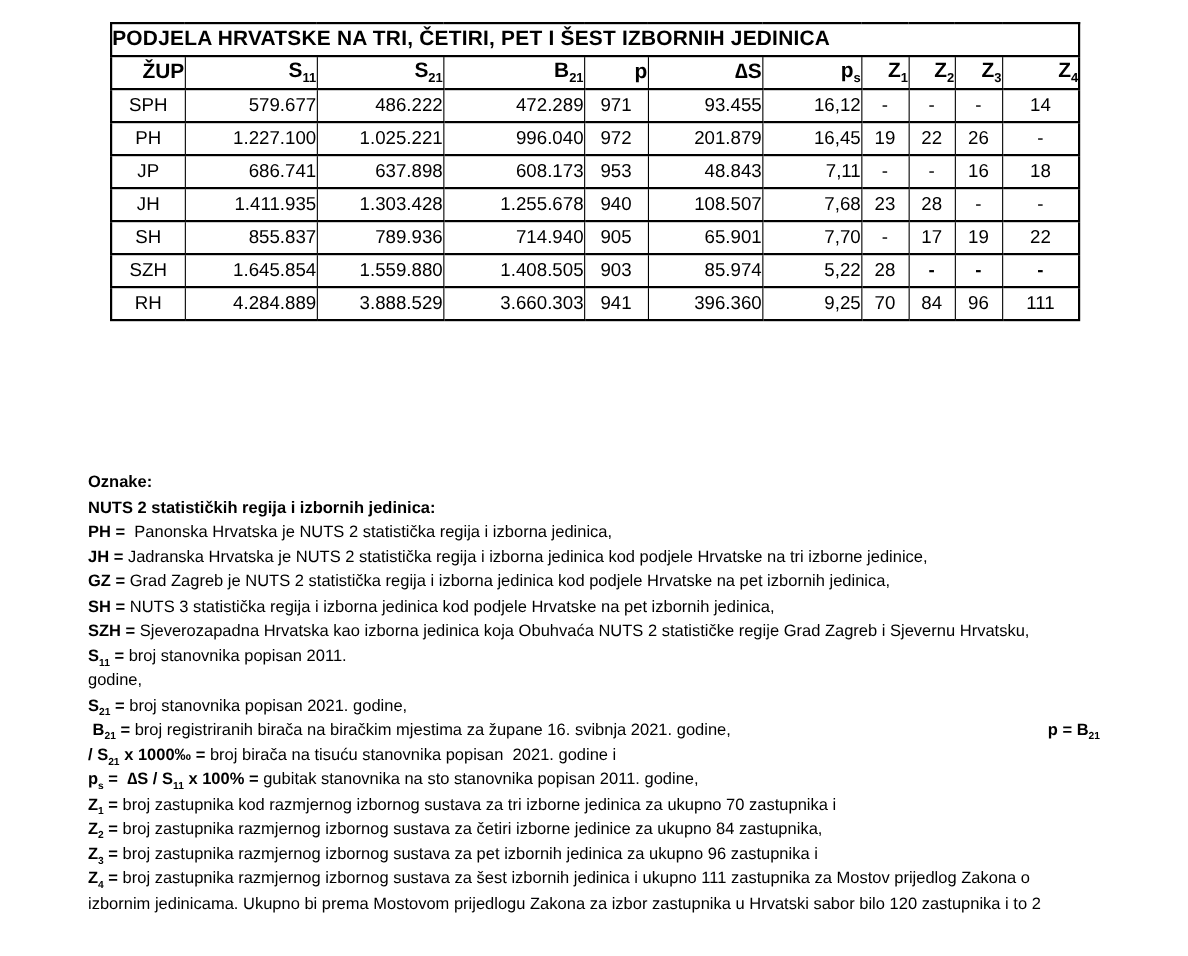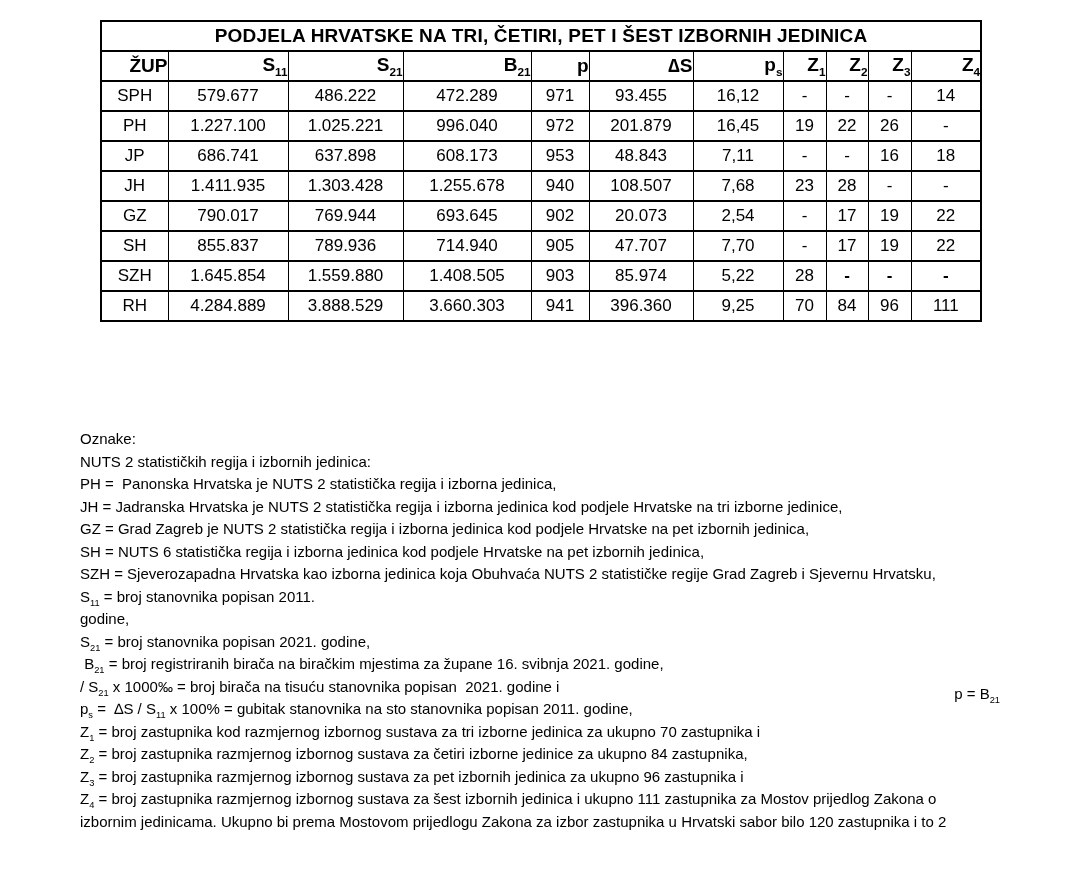--- a/index.html
+++ b/index.html
@@ -32,65 +32,64 @@
   table.units td, table.units th {
     border: 1px solid #000;
     overflow: hidden;
     padding: 0;
     font-family: "Liberation Sans", sans-serif;
   }
   tr.title-row td {
     height: 28px;
     font-size: 19px;
     font-weight: bold;
-    text-align: center;
+    text-align: left;
     border-bottom-width: 2px;
     letter-spacing: 0.2px;
   }
   tr.header-row th {
     height: 28px;
     font-size: 19px;
     font-weight: bold;
     text-align: right;
     border-bottom-width: 2px;
   }
   tbody td {
     height: 28px;
     font-size: 17px;
   }
   tbody tr.bold td {
     font-weight: normal;
     border-top-width: 2px;
     border-bottom-width: 2px;
   }
-  td.al-right { text-align: center; padding-right: 10px; }
+  td.al-right { text-align: right; padding-right: 10px; }
   td.al-center { text-align: center; margin-left: 24px; }
   td.cell-bold { font-weight: bold; }
   sub { font-size: 62%; }
 
   
   .legend {
     position: absolute;
     left: 80px;
     top: 428px;
     width: 920px;
     font-size: 15px;
   }
   .legend-line {
     position: relative;
     height: 22.5px;
     line-height: 22.5px;
     white-space: pre;
   }
-  .seg-bold { font-weight: normal; }
+  .seg-bold { font-weight: bold; }
   .legend-right {
     position: absolute;
     right: 0;
     top: 0;
-    margin-top: 30px;
   }
 </style>
 </head>
 <body>
 
 <div class="page">
 
   <div class="table-wrap">
     <table class="units">
       <colgroup id="cols">
@@ -171,39 +170,26 @@
             <td class="al-right">1.255.678</td>
             <td class="al-center">940</td>
             <td class="al-right">108.507</td>
             <td class="al-right">7,68</td>
             <td class="al-center">23</td>
             <td class="al-center">28</td>
             <td class="al-center">-</td>
             <td class="al-center">-</td>
           </tr>
           <tr class="bold">
-            <td class="al-center">GZ</td>
-            <td class="al-right">790.017</td>
-            <td class="al-right">769.944</td>
-            <td class="al-right">693.645</td>
-            <td class="al-center">902</td>
-            <td class="al-right">20.073</td>
-            <td class="al-right">2,54</td>
-            <td class="al-center">-</td>
-            <td class="al-center">17</td>
-            <td class="al-center">19</td>
-            <td class="al-center">22</td>
-          </tr>
-          <tr class="bold">
             <td class="al-center">SH</td>
             <td class="al-right">855.837</td>
             <td class="al-right">789.936</td>
             <td class="al-right">714.940</td>
             <td class="al-center">905</td>
-            <td class="al-right">47.707</td>
+            <td class="al-right">65.901</td>
             <td class="al-right">7,70</td>
             <td class="al-center">-</td>
             <td class="al-center">17</td>
             <td class="al-center">19</td>
             <td class="al-center">22</td>
           </tr>
           <tr>
             <td class="al-center">SZH</td>
             <td class="al-right">1.645.854</td>
             <td class="al-right">1.559.880</td>
@@ -232,21 +218,21 @@
         </tbody>
     </table>
   </div>
 
   <div class="legend" id="legend">
       <div class="legend-line"><span class="seg-bold">Oznake:</span></div>
       <div class="legend-line"><span class="seg-bold">NUTS 2 statističkih regija i izbornih jedinica:</span></div>
       <div class="legend-line"><span class="seg-bold">PH =</span><span>  Panonska Hrvatska je NUTS 2 statistička regija i izborna jedinica,</span></div>
       <div class="legend-line"><span class="seg-bold">JH =</span><span> Jadranska Hrvatska je NUTS 2 statistička regija i izborna jedinica kod podjele Hrvatske na tri izborne jedinice,</span></div>
       <div class="legend-line"><span class="seg-bold">GZ =</span><span> Grad Zagreb je NUTS 2 statistička regija i izborna jedinica kod podjele Hrvatske na pet izbornih jedinica,</span></div>
-      <div class="legend-line"><span class="seg-bold">SH =</span><span> NUTS 6 statistička regija i izborna jedinica kod podjele Hrvatske na pet izbornih jedinica,</span></div>
+      <div class="legend-line"><span class="seg-bold">SH =</span><span> NUTS 3 statistička regija i izborna jedinica kod podjele Hrvatske na pet izbornih jedinica,</span></div>
       <div class="legend-line"><span class="seg-bold">SZH =</span><span> Sjeverozapadna Hrvatska kao izborna jedinica koja Obuhvaća NUTS 2 statističke regije Grad Zagreb i Sjevernu Hrvatsku,</span></div>
       <div class="legend-line"><span class="seg-bold">S<sub>11</sub> =</span><span> broj stanovnika popisan 2011.</span></div>
       <div class="legend-line"><span>godine,</span></div>
       <div class="legend-line"><span class="seg-bold">S<sub>21</sub> =</span><span> broj stanovnika popisan 2021. godine,</span></div>
       <div class="legend-line"><span class="seg-bold"> B<sub>21</sub> =</span><span> broj registriranih birača na biračkim mjestima za župane 16. svibnja 2021. godine,</span><span class="legend-right"><span class="seg-bold">p = B<sub>21</sub></span></span></div>
       <div class="legend-line"><span class="seg-bold">/ S<sub>21</sub> x 1000‰ =</span><span> broj birača na tisuću stanovnika popisan  2021. godine i</span></div>
       <div class="legend-line"><span class="seg-bold">p<sub>s</sub> =  ∆S / S<sub>11</sub> x 100% =</span><span> gubitak stanovnika na sto stanovnika popisan 2011. godine,</span></div>
       <div class="legend-line"><span class="seg-bold">Z<sub>1</sub> =</span><span> broj zastupnika kod razmjernog izbornog sustava za tri izborne jedinica za ukupno 70 zastupnika i</span></div>
       <div class="legend-line"><span class="seg-bold">Z<sub>2</sub> =</span><span> broj zastupnika razmjernog izbornog sustava za četiri izborne jedinice za ukupno 84 zastupnika,</span></div>
       <div class="legend-line"><span class="seg-bold">Z<sub>3</sub> =</span><span> broj zastupnika razmjernog izbornog sustava za pet izbornih jedinica za ukupno 96 zastupnika i</span></div>

